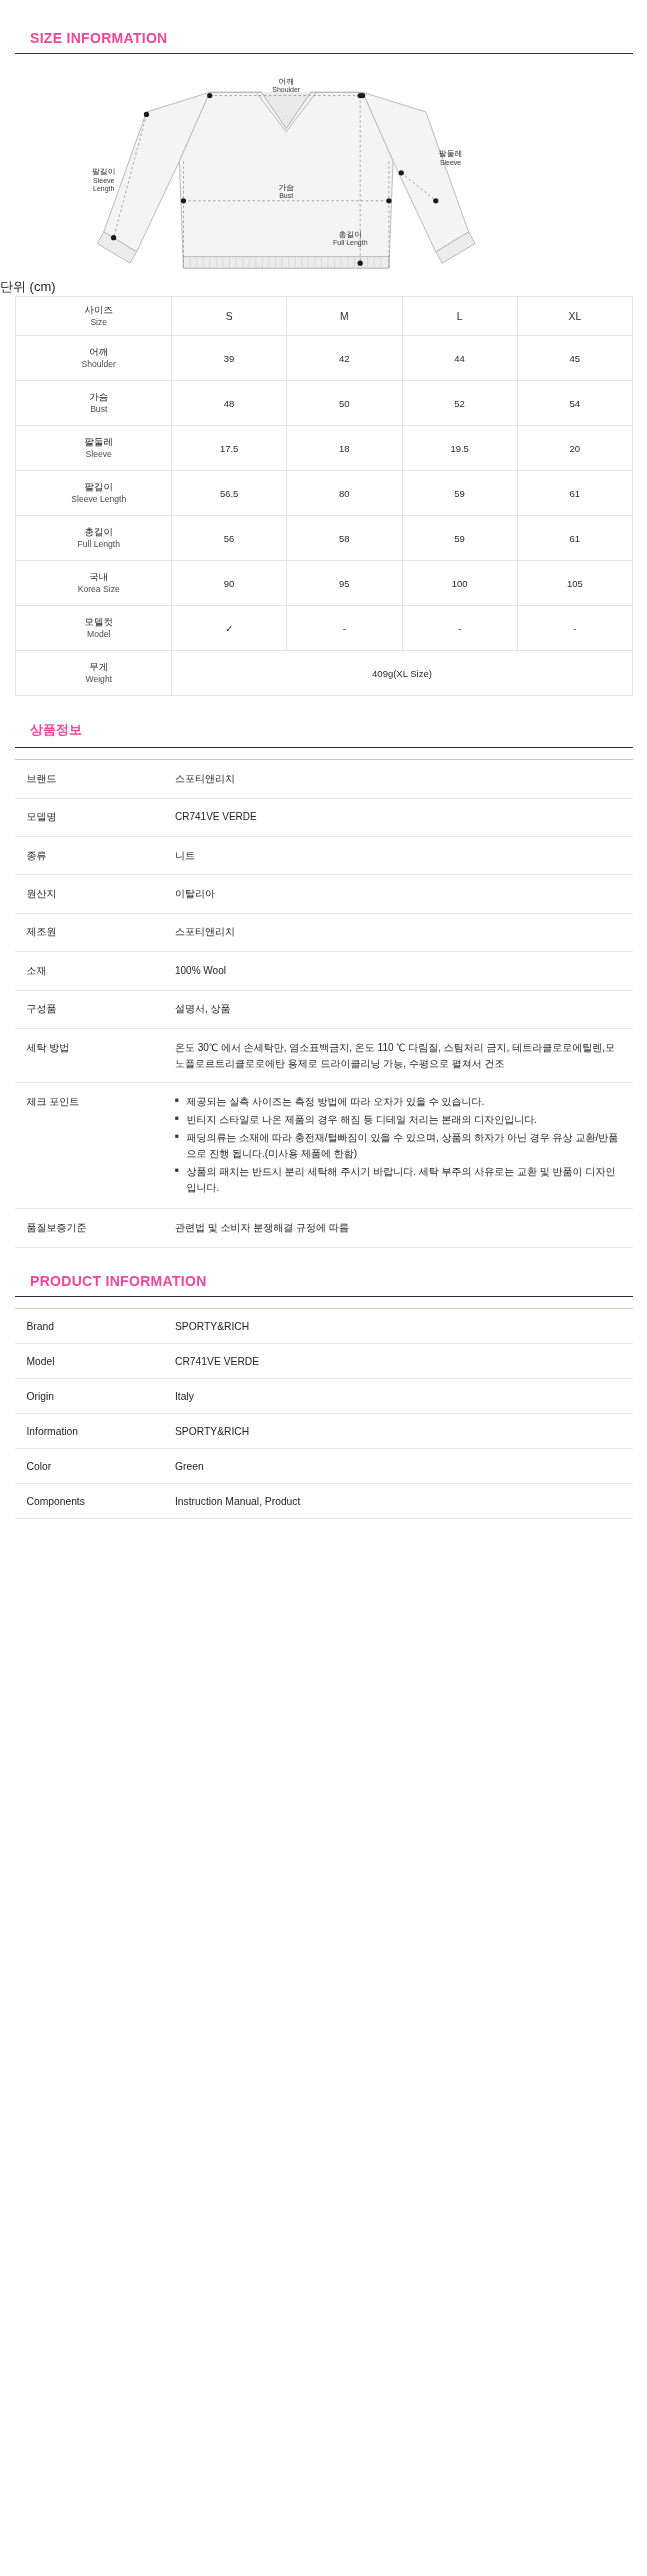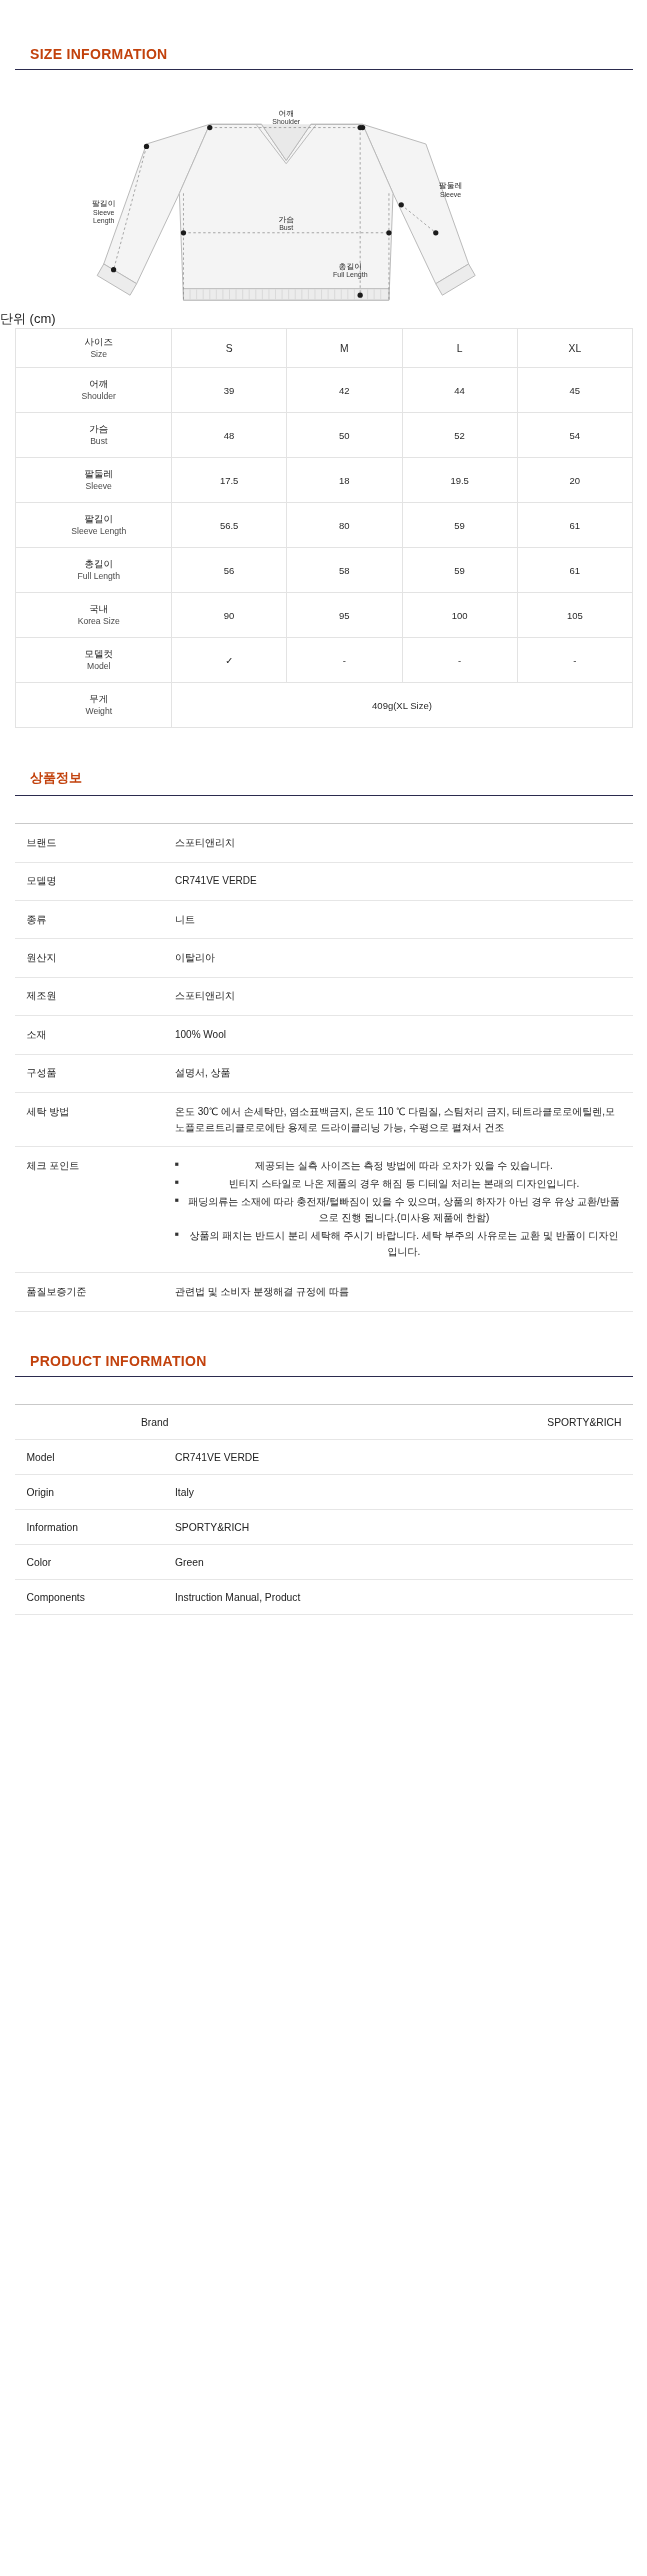--- a/index.html
+++ b/index.html
@@ -11,24 +11,24 @@
     color: #222222;
     -webkit-font-smoothing: antialiased;
   }
   .page { width: 648px; padding: 0 0 33px 0; }
 
   
   .section-head {
     font-size: 14px;
     font-weight: bold;
     letter-spacing: 0.3px;
-    color: #c2410c;
+    color: #ec4899;
     padding: 0 0 7.4px 15px;
     border-bottom: 1.6px solid #2b2b4e;
-    margin: 16px 15px;
+    margin: 0 15px;
   }
   .section-head.ko {
     font-size: 13px;
     letter-spacing: 0px;
   }
   .sp-top { height: 30px; }
   .sp-mid { height: 25px; }
 
   
   .diagram-wrap {
@@ -78,36 +78,36 @@
     line-height: 1.6;
   }
   .info-table tr:first-child td { border-top: 0.8px solid #c9c9c9; }
   .info-table td.k {
     width: 160px;
     padding-left: 11.5px;
     color: #1d1d1d;
   }
   .info-table td.v { padding-right: 11.5px; }
   .bullets { margin: 0; padding: 0; list-style: none; }
-  .bullets li { position: relative; padding-left: 11.5px; margin-bottom: 1.6px; line-height: 1.62; text-align: center; }
+  .bullets li { position: relative; padding-left: 11.5px; margin-bottom: 1.6px; line-height: 1.62; }
   .bullets li:before {
     content: "\25A0";
     position: absolute; left: 0; top: 0;
     font-size: 6.6px; color: #333; line-height: 1.9;
   }
 
   
   .pi-table td {
     border-bottom: 0.8px solid #e6e6e6;
     font-size: 10.3px;
     color: #222;
     padding: 11.5px 6.6px 11.5px 0;
     vertical-align: top;
   }
-  .pi-table tr:first-child td { border-top: 0.8px solid #c9c9c9; text-align: right; }
+  .pi-table tr:first-child td { border-top: 0.8px solid #c9c9c9; }
   .pi-table td.k { width: 160px; padding-left: 11.5px; }
   .pi-table td.v { padding-right: 11.5px; }
   .head-gap { height: 11.5px; }
 </style>
 </head>
 <body>
 
 <div class="page">
 
   <div class="sp-top"></div>

